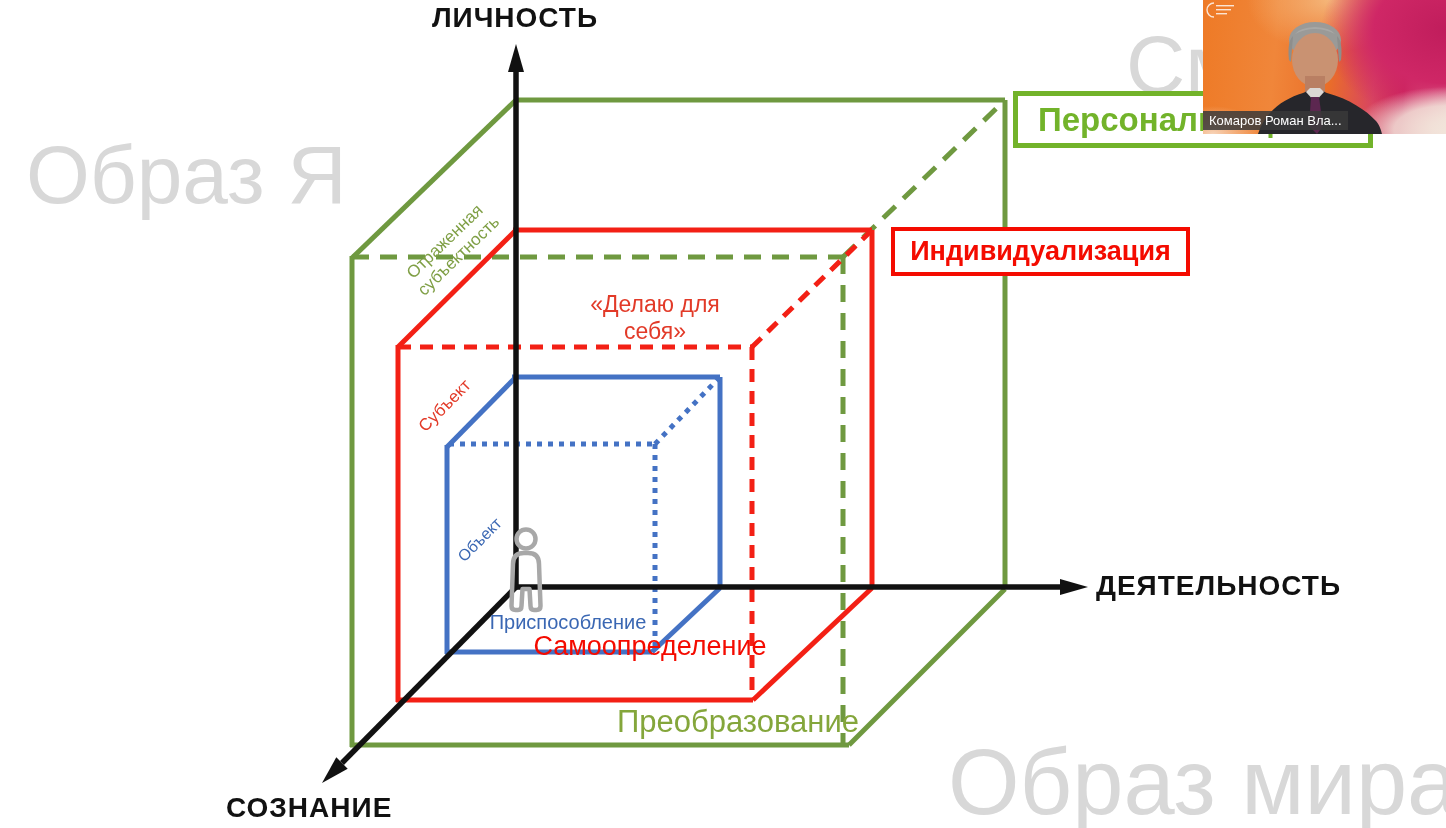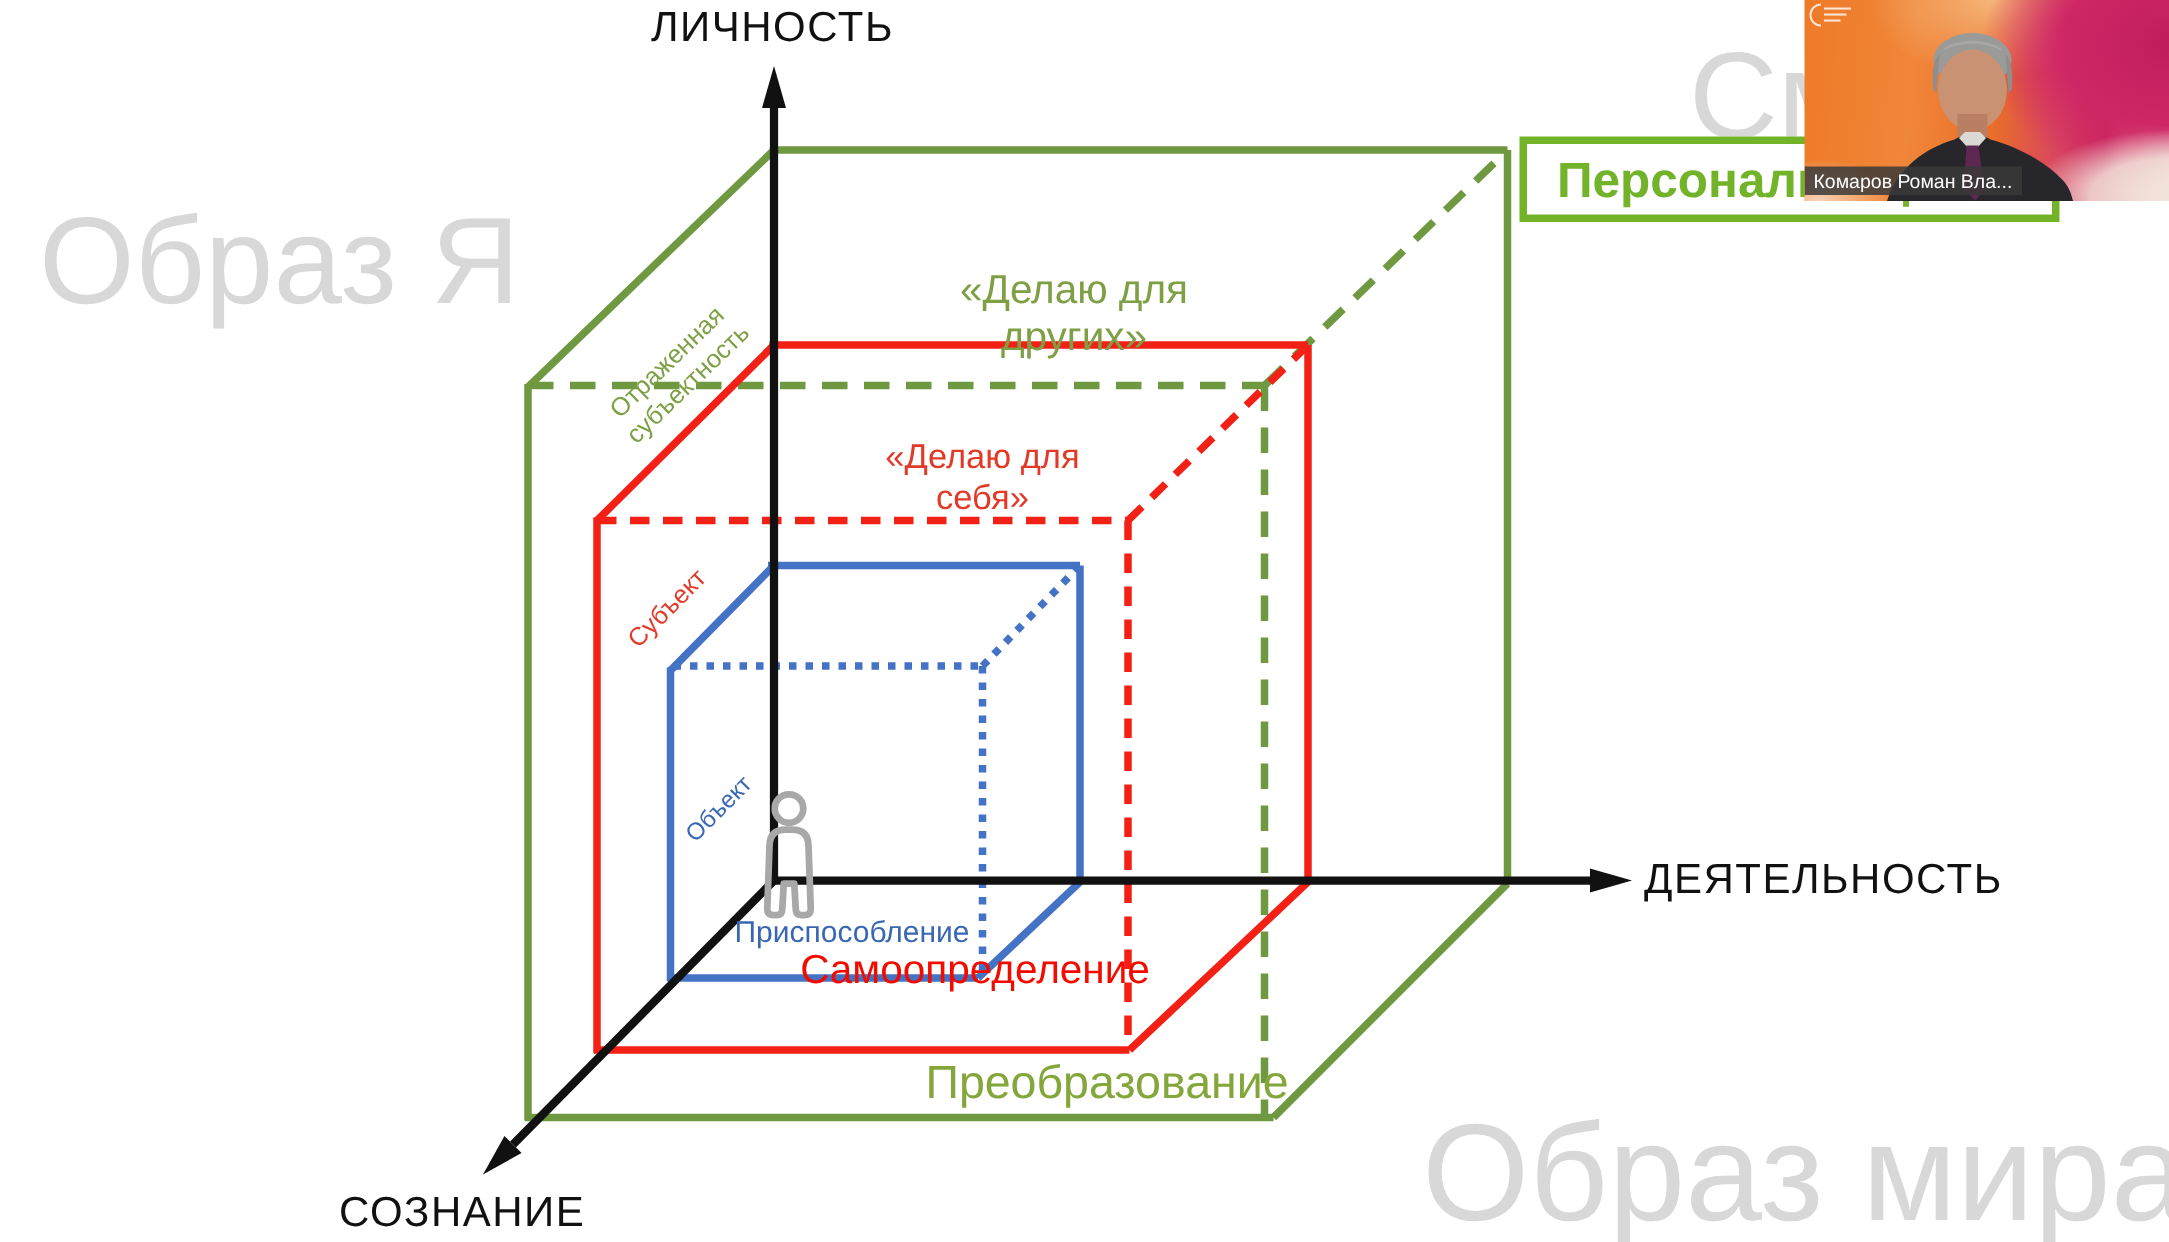--- a/index.html
+++ b/index.html
@@ -5,21 +5,21 @@
   html,body{margin:0;padding:0;background:#fff;}
   #stage{position:relative;width:1446px;height:828px;background:#ffffff;overflow:hidden;
          font-family:"Liberation Sans",sans-serif;}
   #diagram-svg{position:absolute;left:0;top:0;z-index:2;}
   .wm{position:absolute;color:var(--watermark,#d8d8d8);z-index:1;white-space:nowrap;font-weight:400;}
   .wm-obraz-ya{left:26px;top:128px;font-size:82px;}
   .wm-sm{left:1126px;top:18px;font-size:82px;}
   .wm-obraz-mira{left:948px;top:730px;font-size:92px;}
   .lbl{position:absolute;z-index:3;white-space:pre-line;}
   .ctr{text-align:center;}
-  .axis-lbl{color:var(--axis,#111);font-size:28px;letter-spacing:1px;}
+  .axis-lbl{color:var(--axis,#111);font-size:28px;letter-spacing:1px;font-weight:bold;}
   .lbl-lichnost{left:415px;top:2px;width:200px;}
   .lbl-deyatelnost{left:1096px;top:570px;text-align:right;}
   .lbl-soznanie{left:226px;top:792px;}
   .q-green{left:594px;top:178px;width:244px;font-size:27px;color:var(--green_text,#7f9f45);}
   .q-red{left:566px;top:291px;width:178px;font-size:23px;color:var(--red_text,#e23a28);}
   .q-blue{left:538px;top:482px;width:116px;font-size:17px;line-height:21px;color:var(--blue_text,#3a67b3);}
   .edge-green{left:352px;top:229px;width:200px;font-size:17px;line-height:20px;
       color:var(--green_text,#7f9f45);transform:rotate(-44deg);}
   .edge-red{left:395px;top:396px;width:100px;font-size:17px;color:var(--red_text,#e23a28);transform:rotate(-45deg);}
   .edge-blue{left:430px;top:531px;width:100px;font-size:16px;color:var(--blue_text,#3a67b3);transform:rotate(-45deg);}
@@ -114,33 +114,33 @@
       <path fill="none" d="M511.5,606 L513,564 Q513,553 524,553 L528,553 Q539,553 539,564 L540.5,606
         Q540.5,610 536.5,610 L534,610 Q530.5,610 530.5,606 L529.5,589 L522.5,589 L521.5,606
         Q521.5,610 518,610 L515.5,610 Q511.5,610 511.5,606 Z"></path>
     </g>
   </svg>
 
   <div class="lbl axis-lbl ctr lbl-lichnost">ЛИЧНОСТЬ</div>
   <div class="lbl axis-lbl lbl-deyatelnost">ДЕЯТЕЛЬНОСТЬ</div>
   <div class="lbl axis-lbl lbl-soznanie">СОЗНАНИЕ</div>
 
-  <div class="lbl ctr q-green">«Делаю для других»</div>
   <div class="lbl ctr q-red">«Делаю для себя»</div>
 
   <div class="lbl ctr edge-green">Отраженная
 субъектность</div>
   <div class="lbl ctr edge-red">Субъект</div>
   <div class="lbl ctr edge-blue">Объект</div>
 
   <div class="lbl ctr bot-blue">Приспособление</div>
   <div class="lbl ctr bot-red">Самоопределение</div>
   <div class="lbl ctr bot-green">Преобразование</div>
 
   <div class="tagbox tag-green">Персонализация</div>
+  <div class="tagbox tag-red">Индивидуализация</div>
 
   <div class="webcam">
     <svg width="243" height="134" viewBox="0 0 243 134">
       <ellipse cx="112" cy="40" rx="26" ry="18" fill="#9a9a98"></ellipse>
       <path d="M86,60 Q84,42 90,36 L88,62 Z" fill="#8e8e8c"></path>
       <path d="M138,60 Q140,42 134,36 L136,62 Z" fill="#8e8e8c"></path>
       <ellipse cx="112" cy="60" rx="23" ry="27" fill="#c99272"></ellipse>
       <path d="M92,34 Q112,24 132,34 Q128,28 112,27 Q96,28 92,34 Z" fill="#a8a8a6"></path>
       <rect x="102" y="76" width="20" height="18" fill="#b97f63"></rect>
       <path d="M55,134 C62,112 80,99 100,93 C104,91 106,90 108,92 L112,96 L116,92

